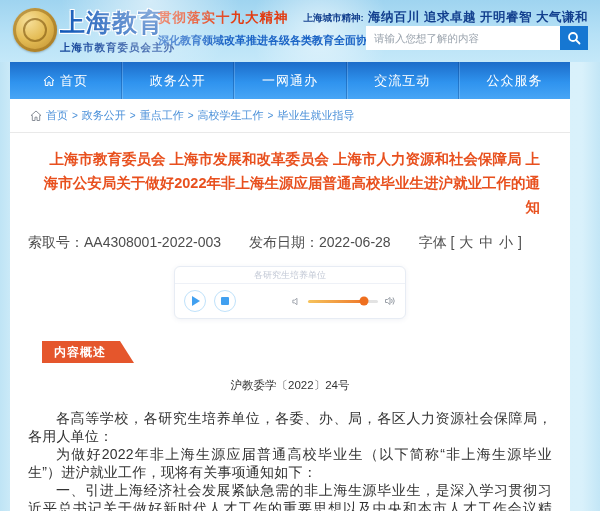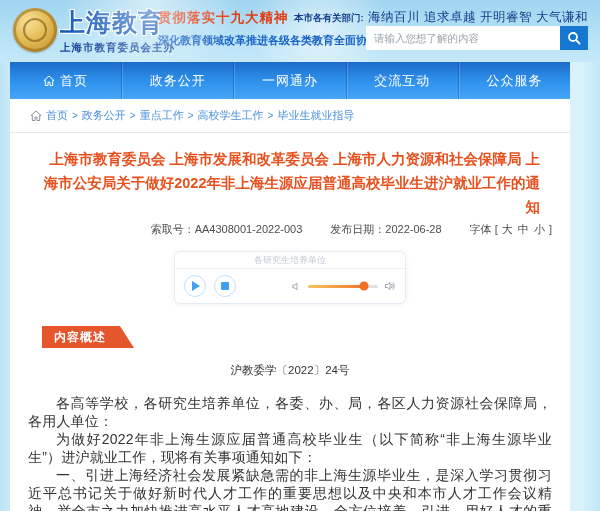--- a/index.html
+++ b/index.html
@@ -33,21 +33,21 @@
   .site-name {
     font-size:25px; font-weight:bold; color:#1258b8; letter-spacing:1px; white-space:nowrap;
     text-shadow:1px 1px 0 #fff,-1px -1px 0 #fff,1px -1px 0 #fff,-1px 1px 0 #fff;
   }
   .site-sub { font-size:10.5px; font-weight:bold; color:#15459a; margin-top:2px; letter-spacing:1px; white-space:nowrap; }
   .slogans { position:absolute; left:158px; top:9px; width:205px; }
   .slogan1 { font-size:13.5px; font-weight:bold; color:#e23c12; letter-spacing:1px; white-space:nowrap; }
   .slogan2 { font-size:11px; font-weight:bold; color:#1a63c5; margin-top:6px; white-space:nowrap; }
   .city-spirit { position:absolute; right:12px; top:7px; white-space:nowrap; color:#123f8e; }
   .city-spirit-label { font-size:9.5px; font-weight:bold; }
-  .city-spirit-text { font-size:12.5px; font-weight:normal; letter-spacing:.5px; }
+  .city-spirit-text { font-size:12.5px; font-weight:bold; letter-spacing:.5px; }
   .search-bar { position:absolute; right:12px; top:26px; width:222px; height:24px; display:flex; }
   .search-input {
     flex:1; height:24px; border:1px solid #fff; border-right:none; background:#fff;
     font-size:10.5px; color:#333; padding:0 7px; outline:none;
   }
   .search-input::placeholder { color:#9aa3ad; }
   .search-btn { width:28px; height:24px; border:none; background:#1677d2; cursor:pointer;
     display:flex; align-items:center; justify-content:center; }
   
   .content-col { position:relative; margin-left:10px; width:560px; background:#fff; min-height:449px; }
@@ -67,22 +67,22 @@
   }
   .crumb { color:#4a90d9; text-decoration:none; cursor:pointer; }
   .crumb-sep { color:#4a90d9; font-size:10px; }
   
   .article { padding:0 18px; }
   .article-title {
     margin:14px 12px 0; text-align:right; font-size:14.5px; font-weight:bold;
     color:#e8501e; line-height:24px;
   }
   .meta-row {
-    margin-top:3px; display:flex; justify-content:flex-end; gap:28px;
-    font-size:11px; color:#4d4d4d;
+    margin-top:15px; display:flex; justify-content:flex-start; gap:28px;
+    font-size:14px; color:#4d4d4d;
   }
   .meta-item { white-space:nowrap; }
   .font-size-link { color:#4d4d4d; text-decoration:none; cursor:pointer; margin:0 1px; }
   
   .player { width:232px; margin:14px auto 0; background:#fff;
     border:1px solid #e7ecf4; border-radius:6px; box-shadow:0 1px 5px rgba(60,90,140,.08); }
   .player-caption { height:17px; line-height:17px; text-align:center; font-size:9px;
     color:#c3c9d6; border-bottom:1px solid #eef1f7; }
   .player-controls { height:34px; display:flex; align-items:center; padding:0 9px; }
   .ctrl-btn { width:22px; height:22px; border-radius:50%; border:1px solid #bfe2fb; background:#fff;
@@ -118,21 +118,21 @@
     </div>
   <div class="brand-text">
     <div class="site-name">上海教育</div>
     <div class="site-sub">上海市教育委员会主办</div>
   </div>
   <div class="slogans">
     <div class="slogan1">贯彻落实十九大精神</div>
     <div class="slogan2">深化教育领域改革推进各级各类教育全面协调发展</div>
   </div>
   <div class="city-spirit">
-    <span class="city-spirit-label">本市各有关部门:</span>
+    <span class="city-spirit-label">上海城市精神:</span>
     <span class="city-spirit-text">海纳百川 追求卓越 开明睿智 大气谦和</span>
   </div>
   <div class="search-bar">
     <input class="search-input" type="text" placeholder="请输入您想了解的内容" style="">
     <button class="search-btn">
       <span>
         <svg class="icon-svg" width="14" height="14" viewBox="0 0 14 14">
           <circle cx="6" cy="6" r="4" fill="none" stroke="#fff" stroke-width="1.8"></circle>
           <line x1="9" y1="9" x2="12.5" y2="12.5" stroke="#fff" stroke-width="1.8" stroke-linecap="round"></line>
         </svg>

